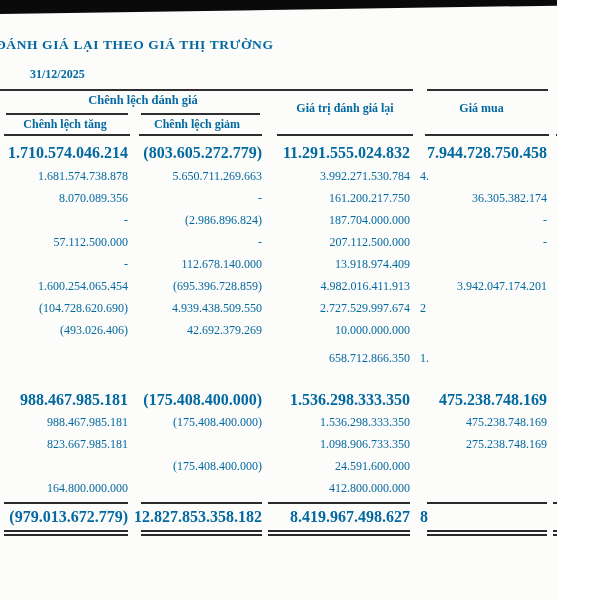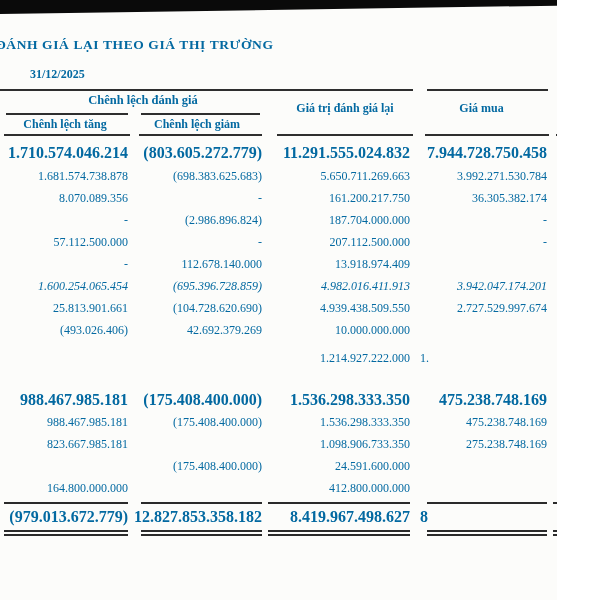--- a/index.html
+++ b/index.html
@@ -38,21 +38,21 @@
   .hl3{left:277px;width:136px;}
   .hl4{left:425px;width:124px;}
   .hl5{left:556px;width:44px;}
 
   .grid{display:grid;grid-template-columns:130px 134px 148px 137px 71px;}
   .trow{height:22px;align-items:center;}
   .cell{font-size:12px;text-align:right;padding-right:2px;white-space:nowrap;overflow:visible;}
   .c5{text-align:left;padding-left:8px;}
   .bold .cell,.bold{font-weight:bold;}
   .bold .cell{font-size:16px;}
-  .italic .cell{font-style:italic;}
+  .italic .cell{}
   .r0{height:25px;}
   .r9{margin-top:6px;}
   .r10{margin-top:20px;}
 
   .ruler{height:4px;align-items:center;margin-top:2px;}
   .lseg{height:2px;background:#2a2a2a;margin:0 2px 0 4px;}
   .lseg.s2{margin-left:11px;}
   .lseg.s4{margin-left:15px;}
   .lseg.s5{margin-right:20px;}
   .totalrow{height:24px;}
@@ -90,21 +90,20 @@
     <div id="rows">
         <div class="grid trow r0 bold">
     <div class="cell c1">1.710.574.046.214</div>
     <div class="cell c2">(803.605.272.779)</div>
     <div class="cell c3">11.291.555.024.832</div>
     <div class="cell c4">7.944.728.750.458</div>
     <div class="cell c5">8.</div>
   </div>
         <div class="grid trow r1">
     <div class="cell c1">1.681.574.738.878</div>
-    <div class="cell c2">(698.383.625.683)</div>
     <div class="cell c3">5.650.711.269.663</div>
     <div class="cell c4">3.992.271.530.784</div>
     <div class="cell c5">4.</div>
   </div>
         <div class="grid trow r2">
     <div class="cell c1">8.070.089.356</div>
     <div class="cell c2">-</div>
     <div class="cell c3">161.200.217.750</div>
     <div class="cell c4">36.305.382.174</div>
     <div class="cell c5"></div>
@@ -130,36 +129,35 @@
     <div class="cell c5"></div>
   </div>
         <div class="grid trow r6 italic">
     <div class="cell c1">1.600.254.065.454</div>
     <div class="cell c2">(695.396.728.859)</div>
     <div class="cell c3">4.982.016.411.913</div>
     <div class="cell c4">3.942.047.174.201</div>
     <div class="cell c5">4.</div>
   </div>
         <div class="grid trow r7">
-    <div class="cell c1">25.813.901.661</div>
     <div class="cell c2">(104.728.620.690)</div>
     <div class="cell c3">4.939.438.509.550</div>
     <div class="cell c4">2.727.529.997.674</div>
     <div class="cell c5">2</div>
   </div>
         <div class="grid trow r8">
     <div class="cell c2">(493.026.406)</div>
     <div class="cell c3">42.692.379.269</div>
     <div class="cell c4">10.000.000.000</div>
     <div class="cell c5"></div>
   </div>
         <div class="grid trow r9">
     <div class="cell c1"></div>
     <div class="cell c2"></div>
-    <div class="cell c4">1.214.927.222.000</div>
+    <div class="cell c3">658.712.866.350</div>
     <div class="cell c5">1.</div>
   </div>
         <div class="grid trow r10 bold">
     <div class="cell c1">988.467.985.181</div>
     <div class="cell c2">(175.408.400.000)</div>
     <div class="cell c3">1.536.298.333.350</div>
     <div class="cell c4">475.238.748.169</div>
     <div class="cell c5"></div>
   </div>
         <div class="grid trow r11">

